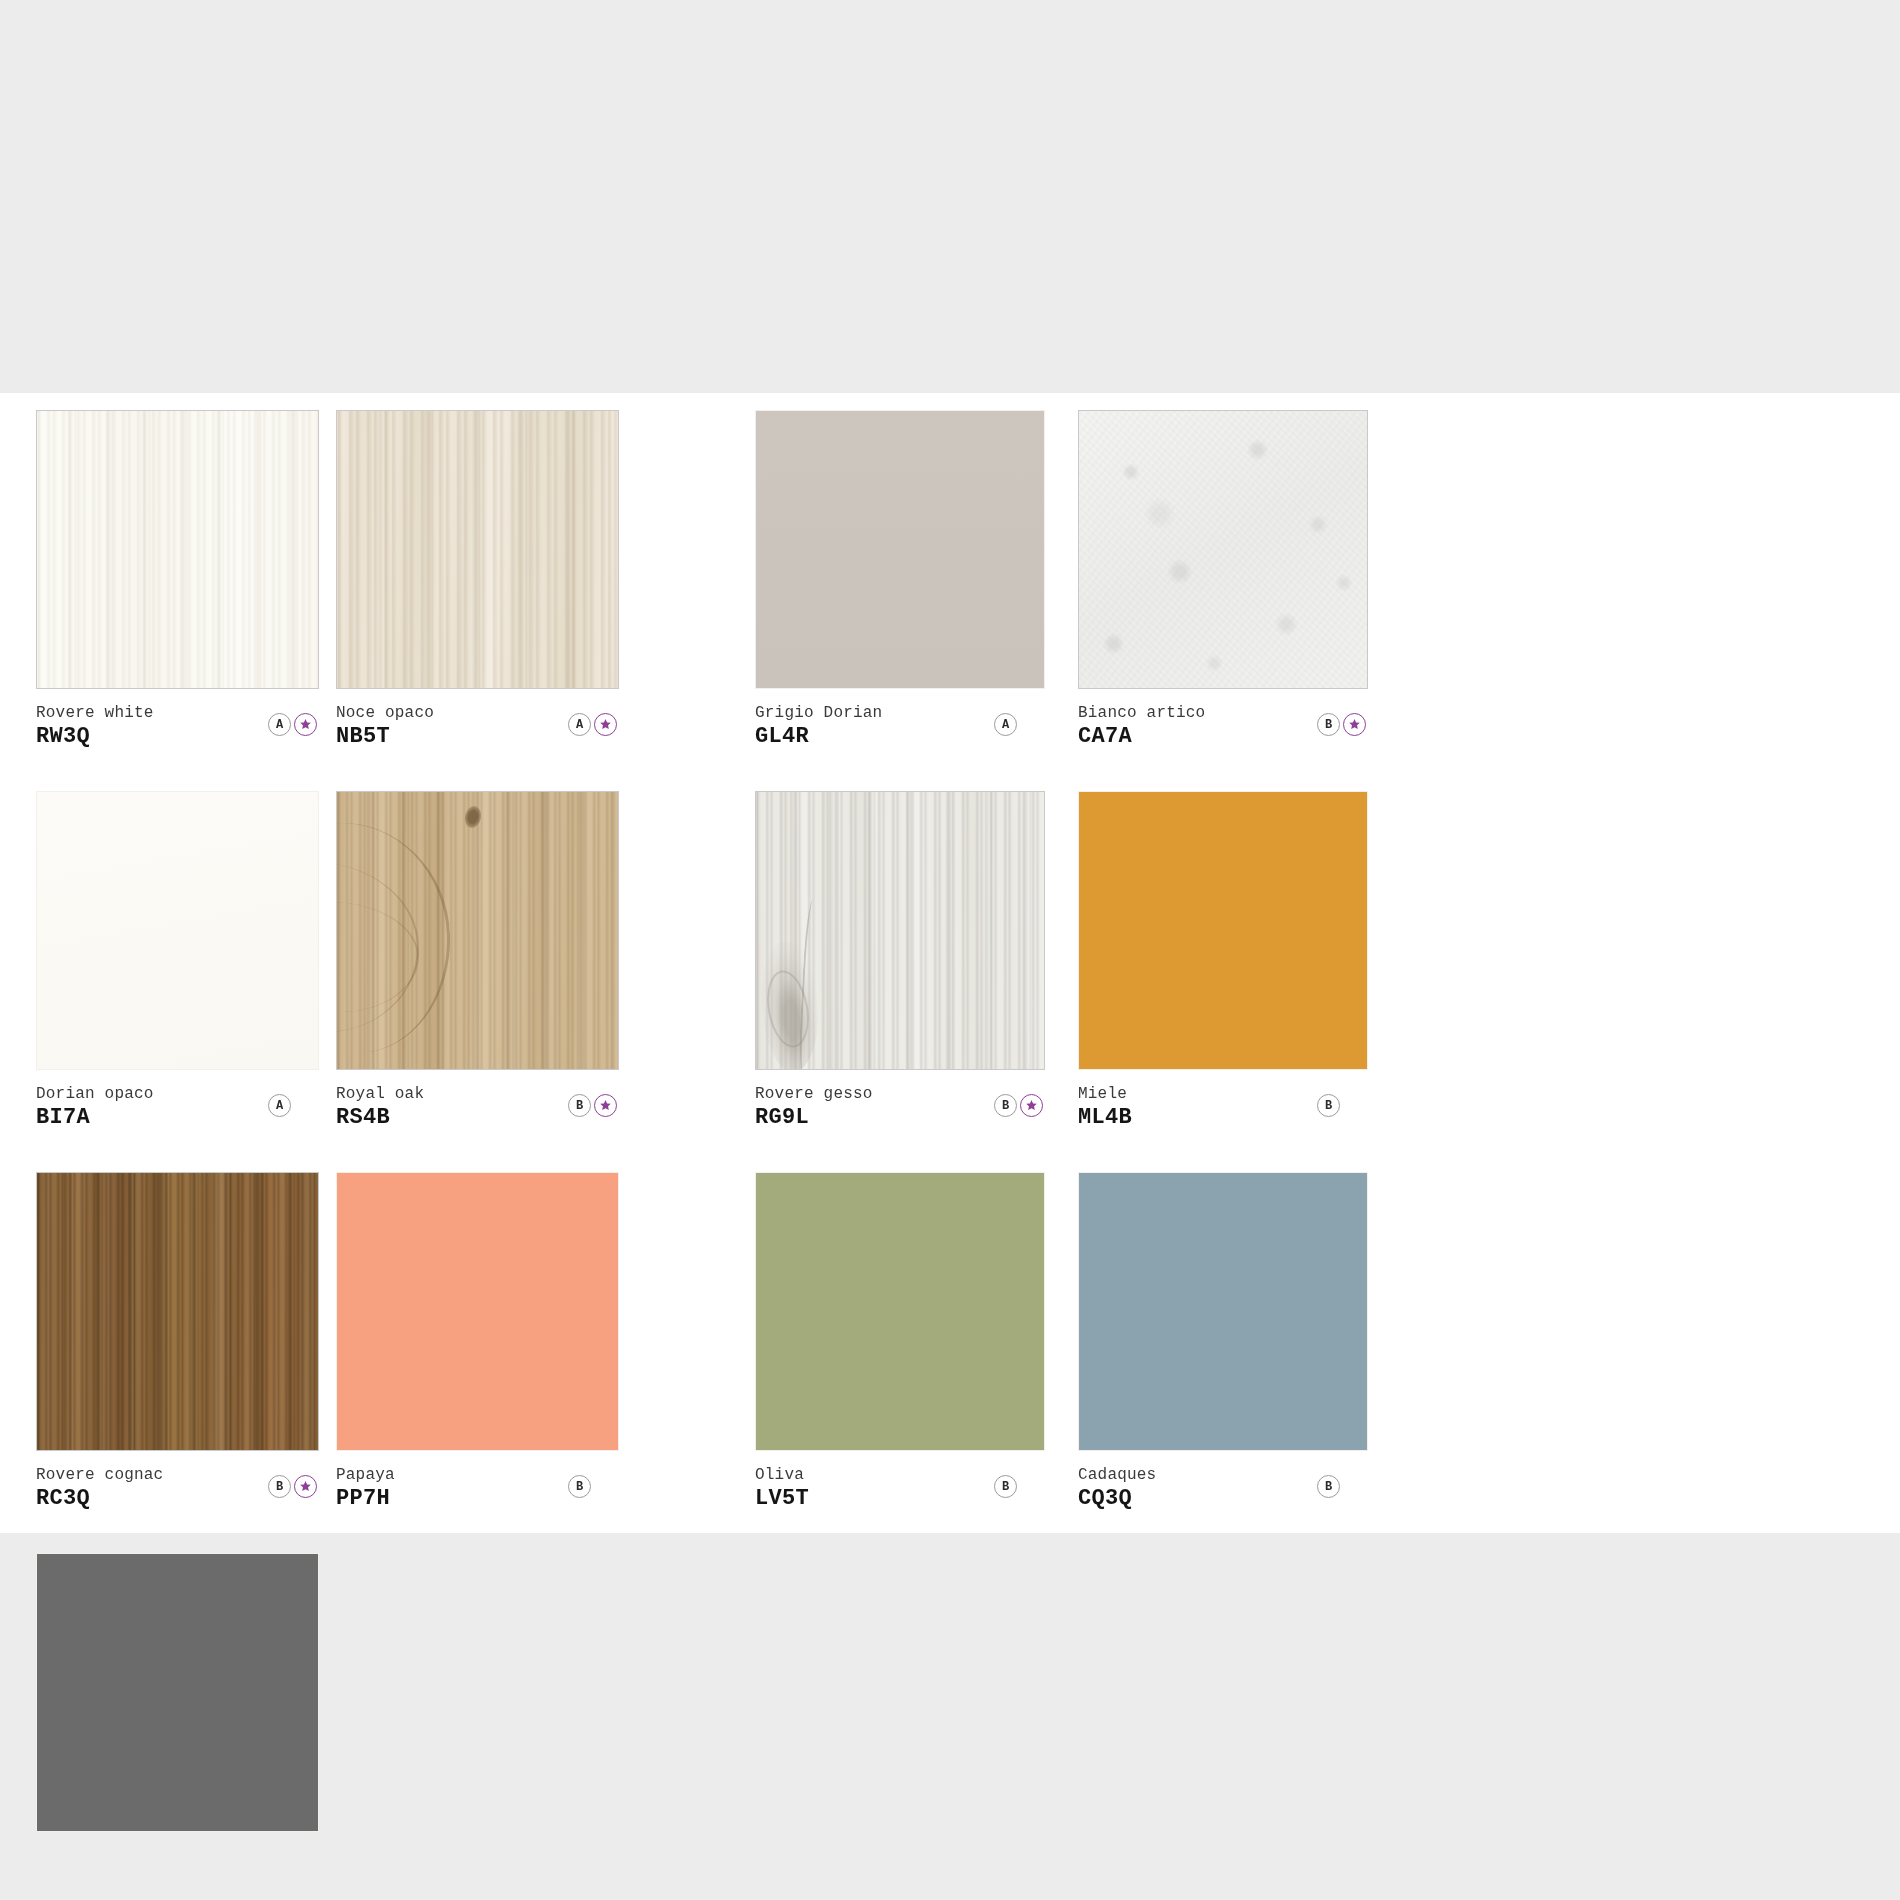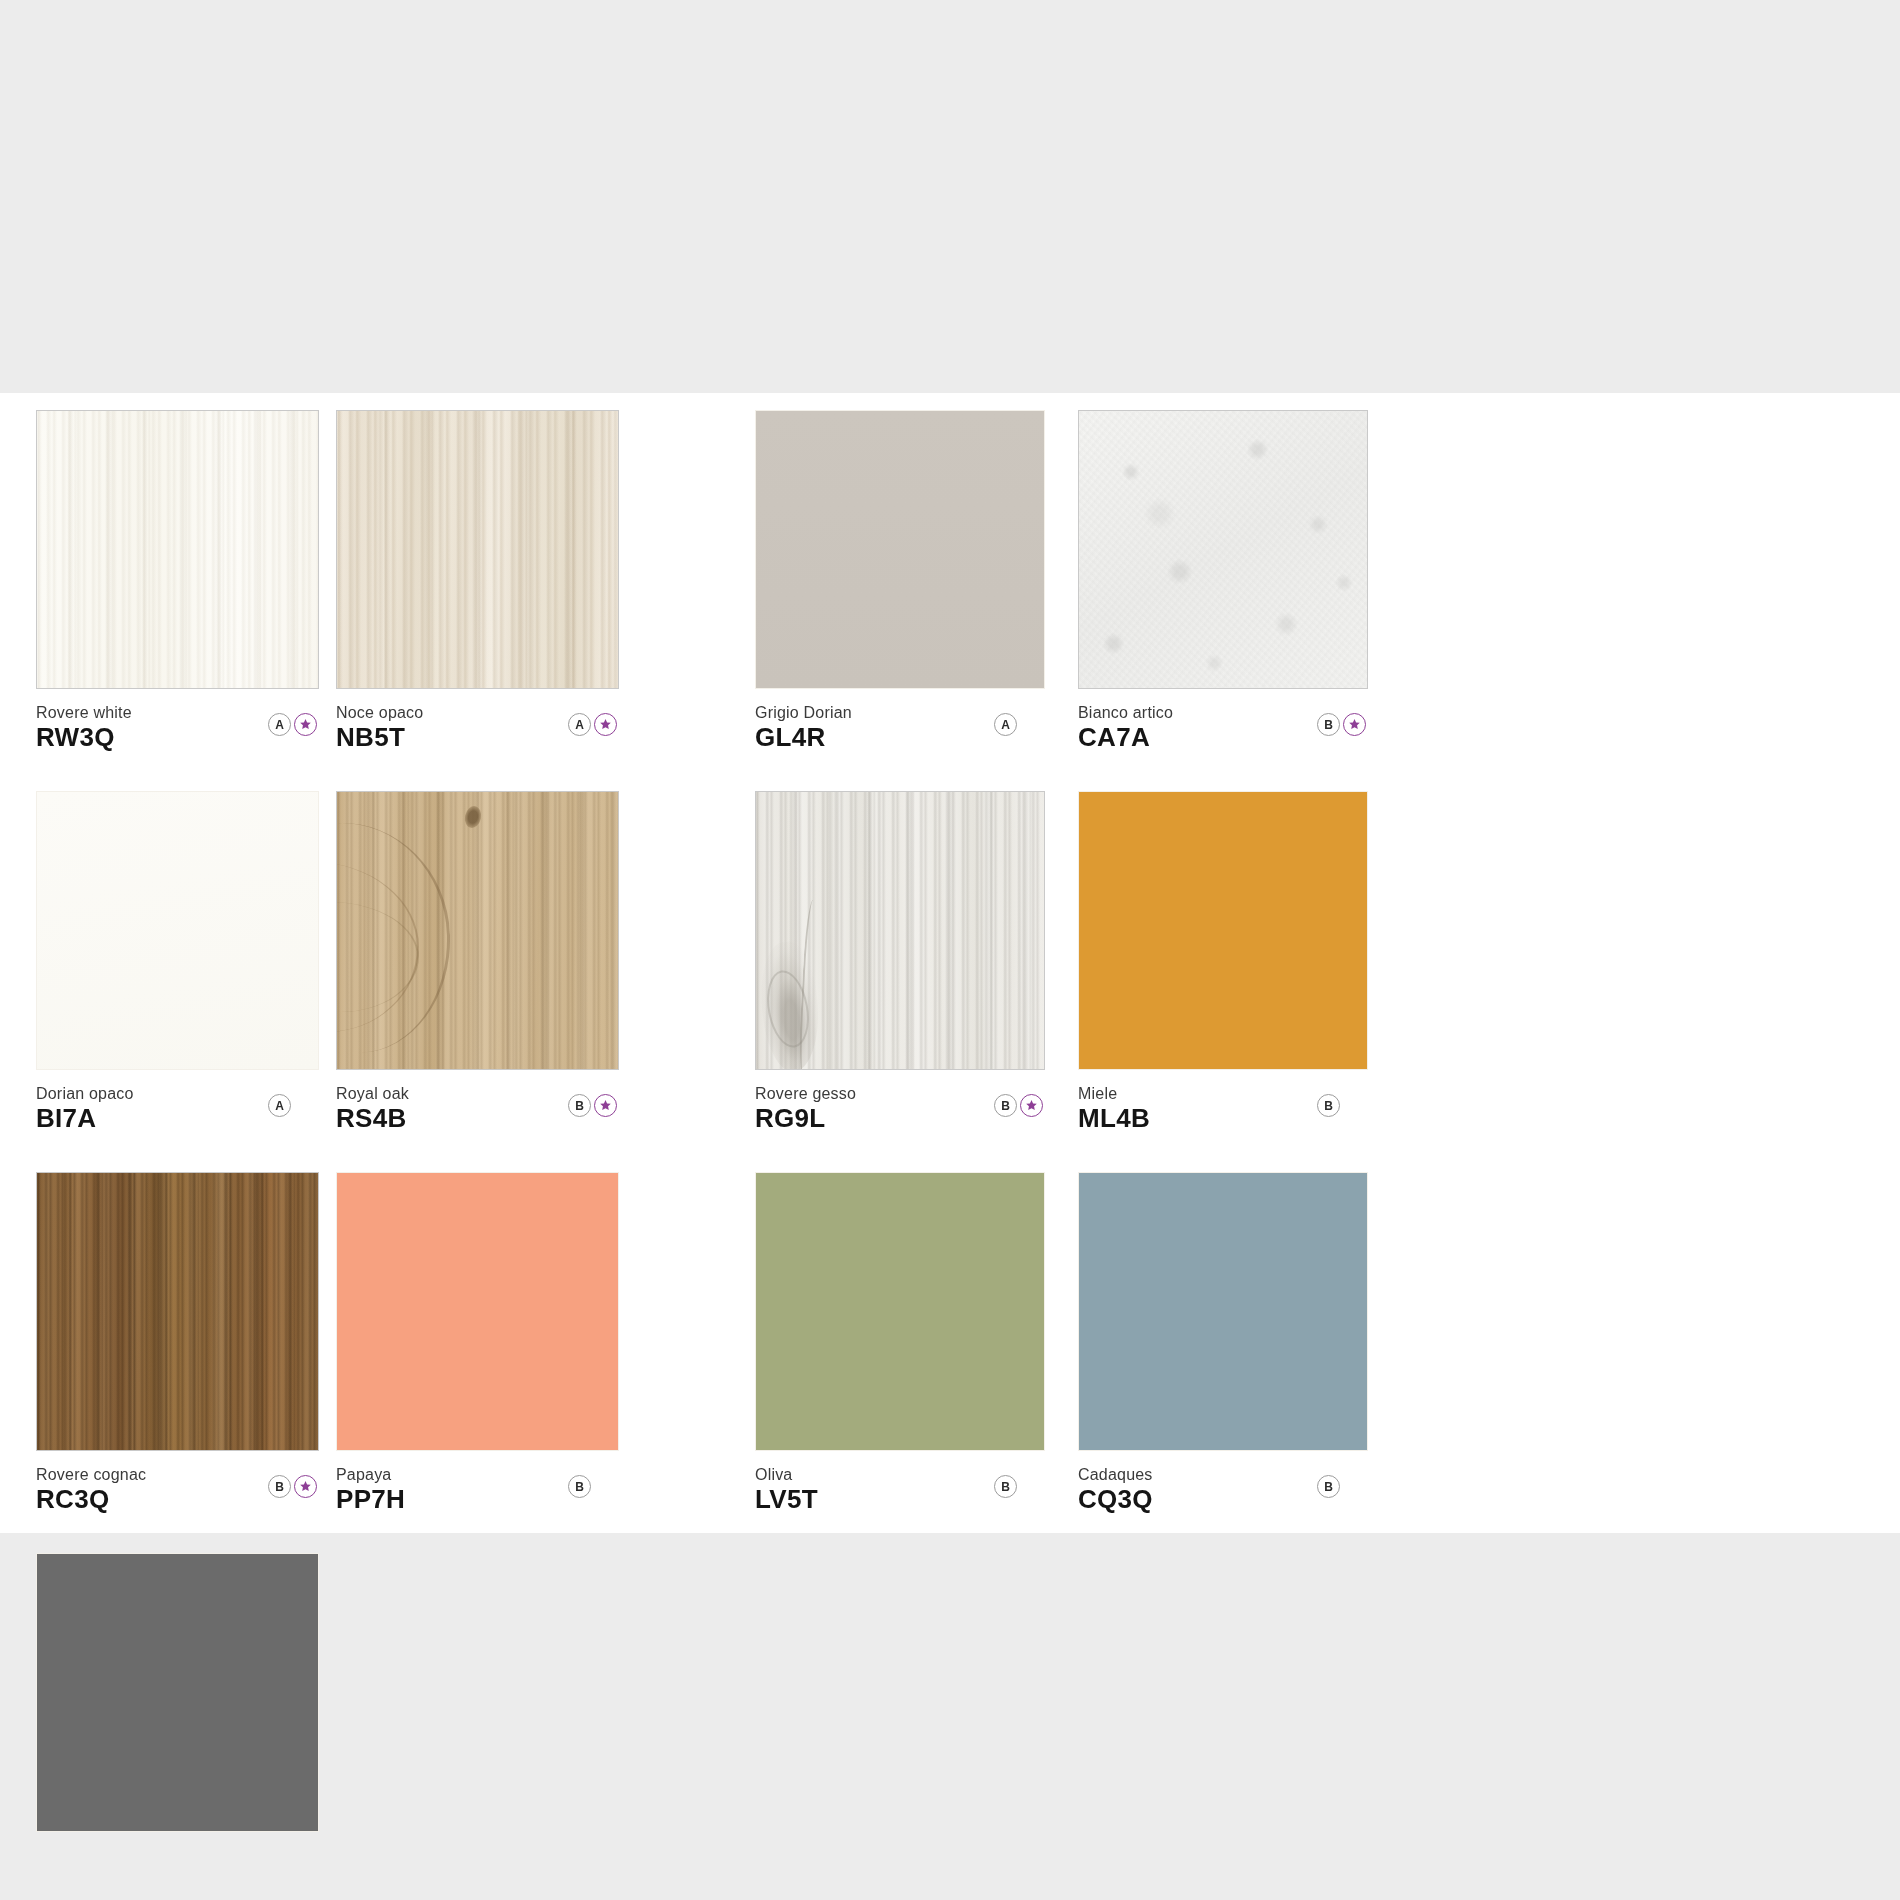--- a/index.html
+++ b/index.html
@@ -43,20 +43,21 @@
     align-content:flex-start;
   }
   .group-left{ width:610px; }
   .group-gap{ width:89px; }
   .group-right{ width:765px; }
 
   .cell{
     width:283px;
     margin-right:17px;
     margin-bottom:0;
+    font-family:Liberation Mono, monospace;
   }
   .group-right .cell{ width:290px; margin-right:13px;margin-left:20px; }
   .group-right .cell:last-child{ margin-right:0; }
 
   .swatch{
     width:100%;
     height:279px;
     border:1px solid #c9c9c9;
     box-sizing:border-box;
     position:relative;
@@ -76,21 +77,21 @@
     box-sizing:border-box;
   }
   .lname{
     font-size:16px;
     color:#3a3a3a;
     letter-spacing:.2px;
     line-height:18px;
     white-space:nowrap;
   }
   .lcode{
-    font-size:26px;
+    font-size:22px;
     font-weight:bold;
     color:#151515;
     letter-spacing:.3px;
     line-height:26px;
     margin-top:2px;
     white-space:nowrap;
   }
   .badges{
     position:absolute;
     right:2px;

